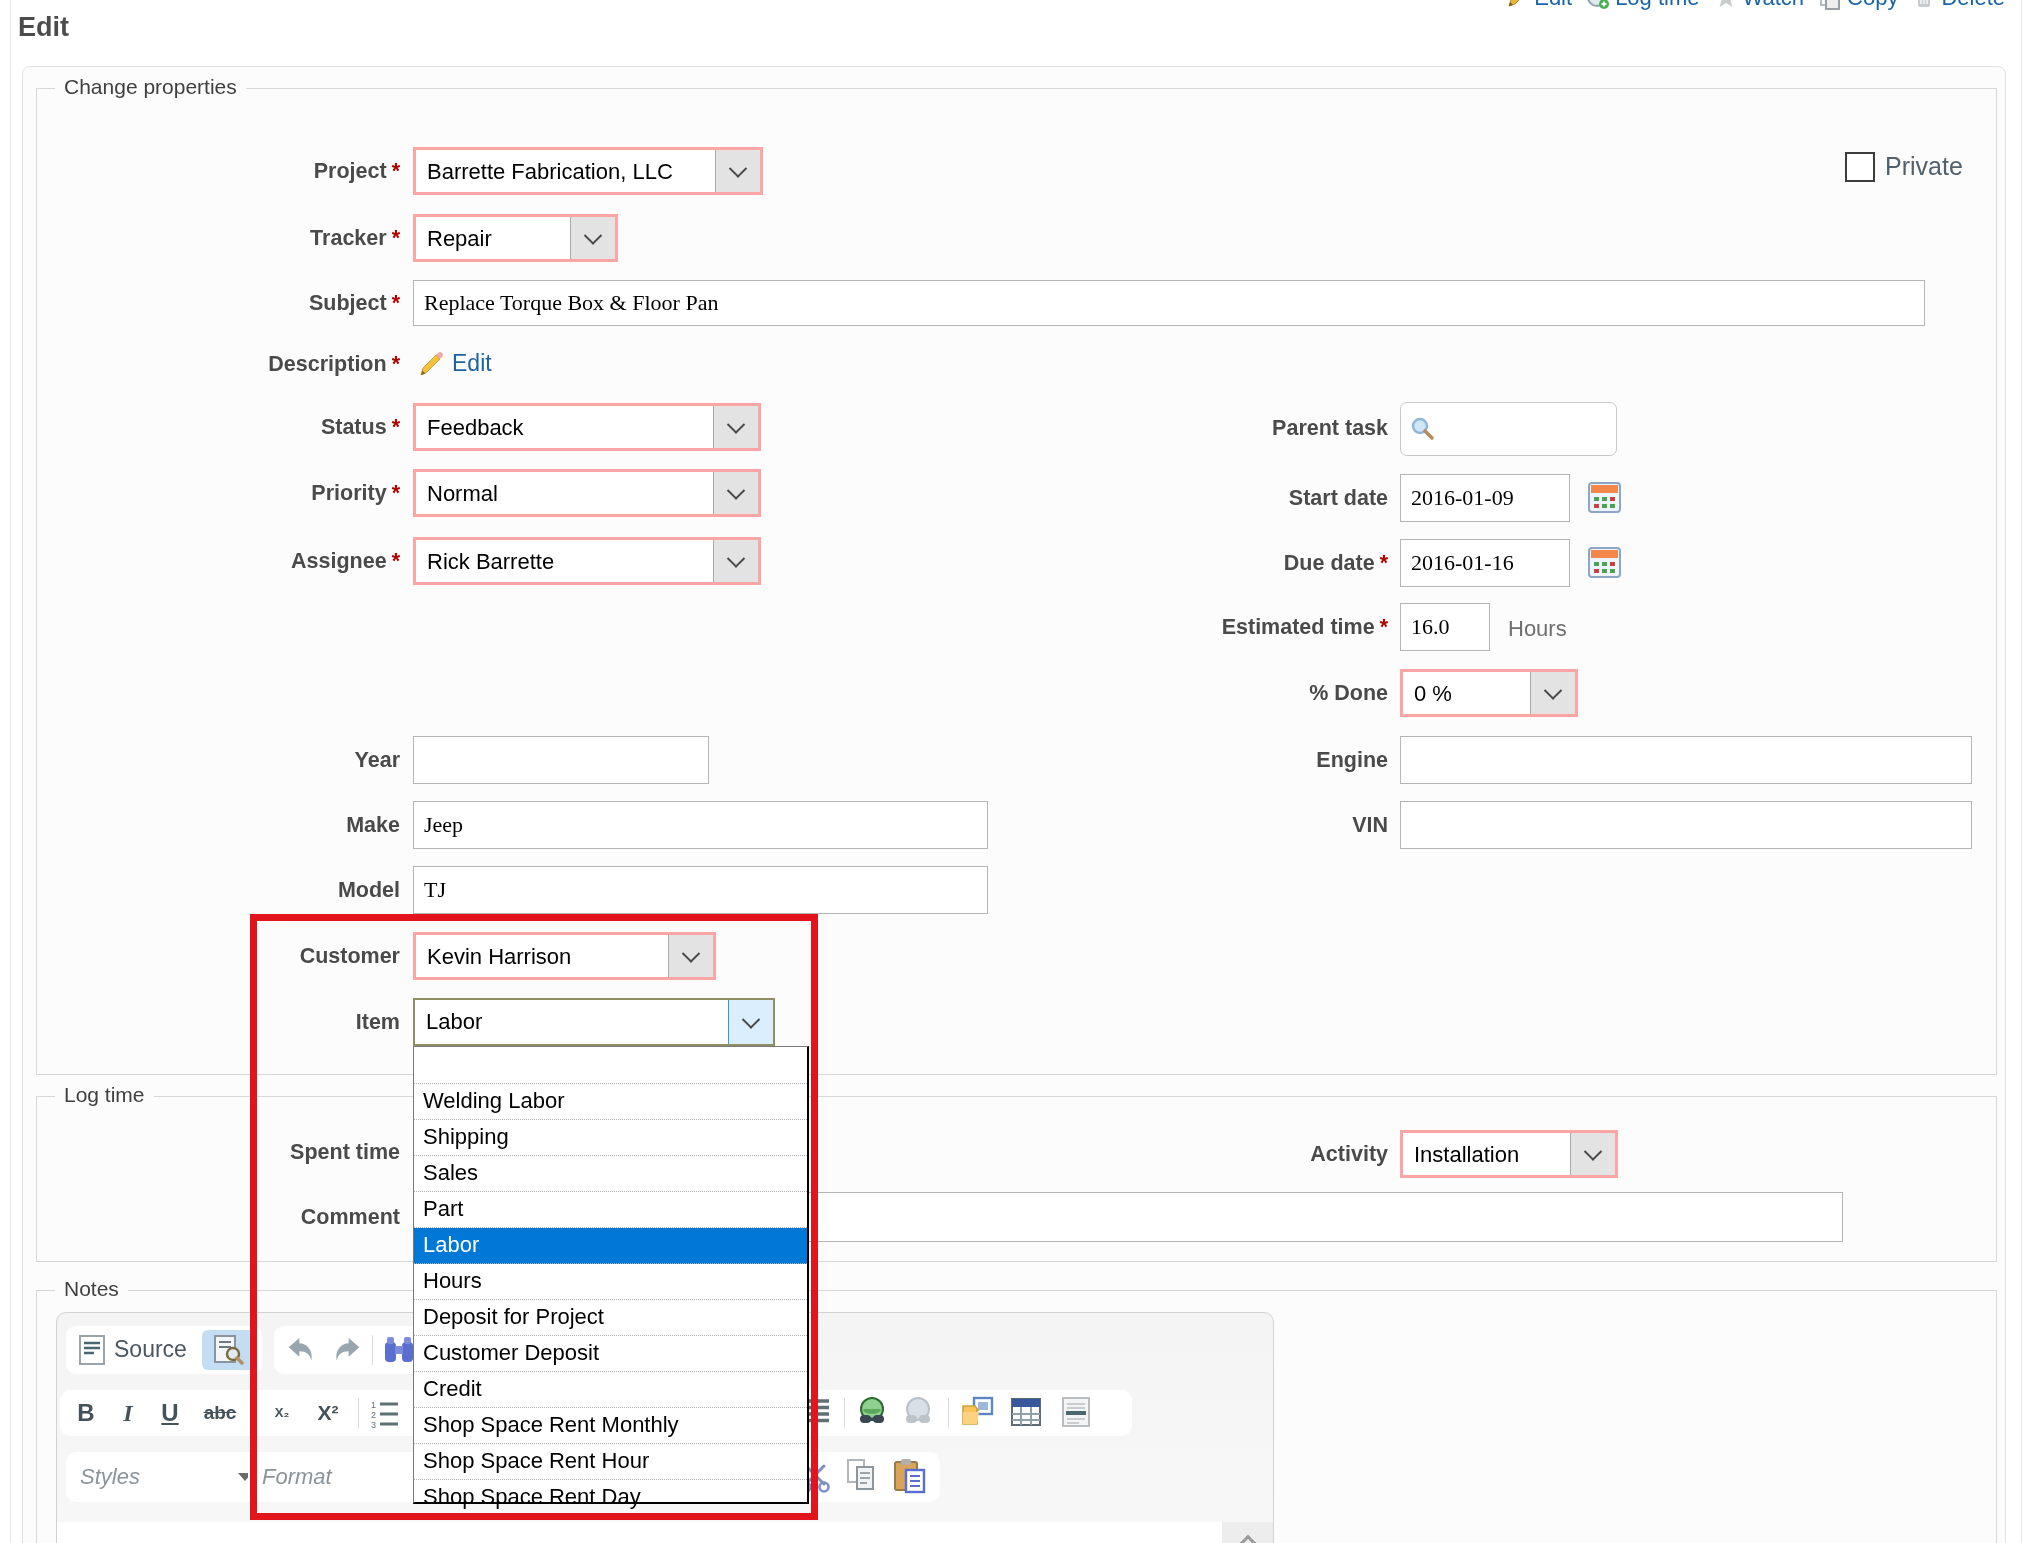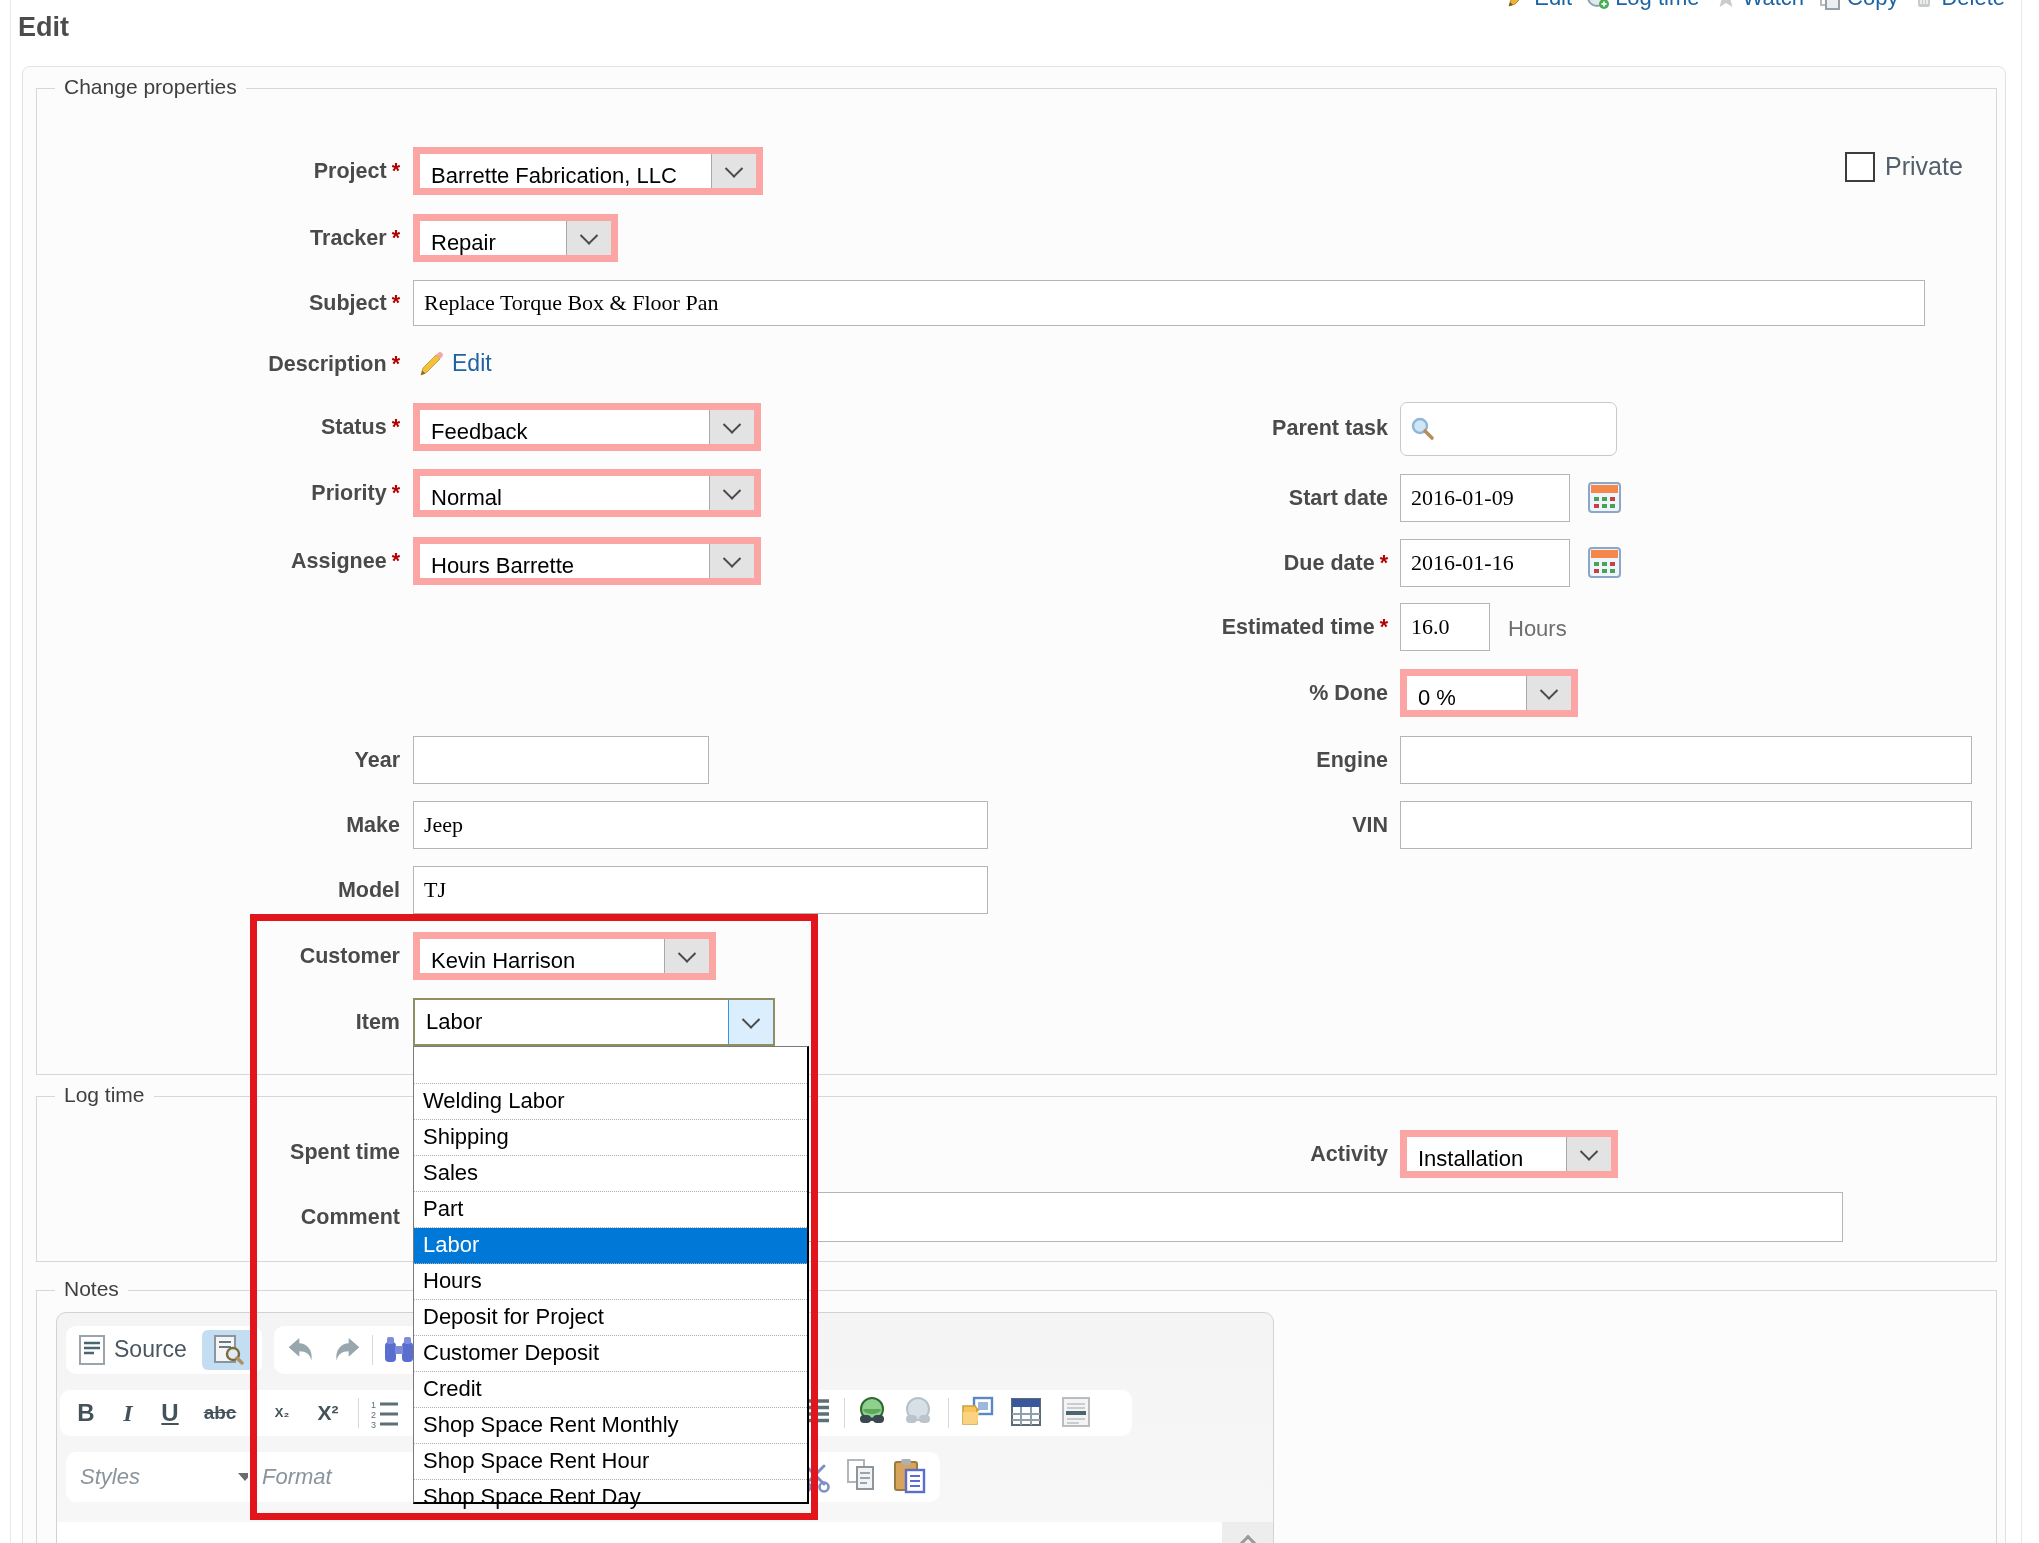--- a/index.html
+++ b/index.html
@@ -18,21 +18,21 @@
   
   .h2{left:18px;top:12px;font-size:27px;font-weight:bold;color:#4c4c4c;}
   .top-actions{top:-15px;right:34px;display:flex;gap:14px;align-items:center;}
   .top-actions .act{display:flex;gap:5px;align-items:center;font-size:22px;color:#1b65a7;white-space:nowrap;}
   
   .lab{position:absolute;text-align:right;font-weight:bold;font-size:21.5px;color:#4a4a4a;white-space:nowrap;}
   .lab-l{left:0;width:400px;}
   .lab-r{left:1012px;width:376px;}
   .req{color:#b00000;padding-left:5px;font-weight:bold;}
   
-  .sel{position:absolute;height:48px;border:7px solid #fca5a5;background:#fff;display:flex;box-sizing:border-box;}
+  .sel{position:absolute;height:48px;border:3px solid #fca5a5;background:#fff;display:flex;box-sizing:border-box;}
   .sel .txt{flex:1;font-size:22px;line-height:44px;padding-left:11px;color:#000;overflow:hidden;white-space:nowrap;}
   .sel .arr{width:44px;background:#e3e3e3;border-left:1px solid #a9a9a9;position:relative;}
   .sel .arr::after{content:"";position:absolute;left:50%;top:50%;width:11px;height:11px;
     border-right:2px solid #4a4a4a;border-bottom:2px solid #4a4a4a;transform:translate(-50%,-68%) rotate(45deg);}
   .sel.focused{border:2px solid #8f8f63;}
   .sel.focused .arr{background:#dbeefd;border-left:1px solid #2f96e8;}
   .inp{position:absolute;height:48px;border:1px solid #b5b5b5;background:#fff;font-size:22px;
     padding:0 10px;color:#000;box-sizing:border-box;font-family:Liberation Serif, serif;outline:none;}
   .suffix{position:absolute;font-size:22px;color:#6e6e6e;}
   .parent-inp{position:absolute;border:1px solid #c9c9c9;border-radius:7px;background:#fff;display:flex;align-items:center;padding-left:9px;}
@@ -147,21 +147,21 @@
 </div>
 
 <div class="lab lab-l" style="top:469px;line-height:48px;"><span>Priority</span><span class="req">*</span></div>
 <div class="sel" style="left:413px;top:469px;width:348px;">
   <span class="txt">Normal</span>
     <span class="arr"></span>
 </div>
 
 <div class="lab lab-l" style="top:537px;line-height:48px;"><span>Assignee</span><span class="req">*</span></div>
 <div class="sel" style="left:413px;top:537px;width:348px;">
-  <span class="txt">Hours Barrette</span>
+  <span class="txt">Rick Barrette</span>
     <span class="arr"></span>
 </div>
 
 <div class="checkbox" style="left:1845px;top:152px;"></div>
 <div class="cb-label" style="left:1885px;top:152px;">Private</div>
 
 <div class="lab lab-r" style="top:402px;line-height:52px;"><span>Parent task</span></div>
 <div class="parent-inp" style="left:1400px;top:402px;width:206px;height:52px;">
   <svg width="26" height="26" viewBox="0 0 26 26">
       <circle cx="10" cy="10" r="7" fill="#cfe6f5" stroke="#8fb6d9" stroke-width="2.4"></circle>

